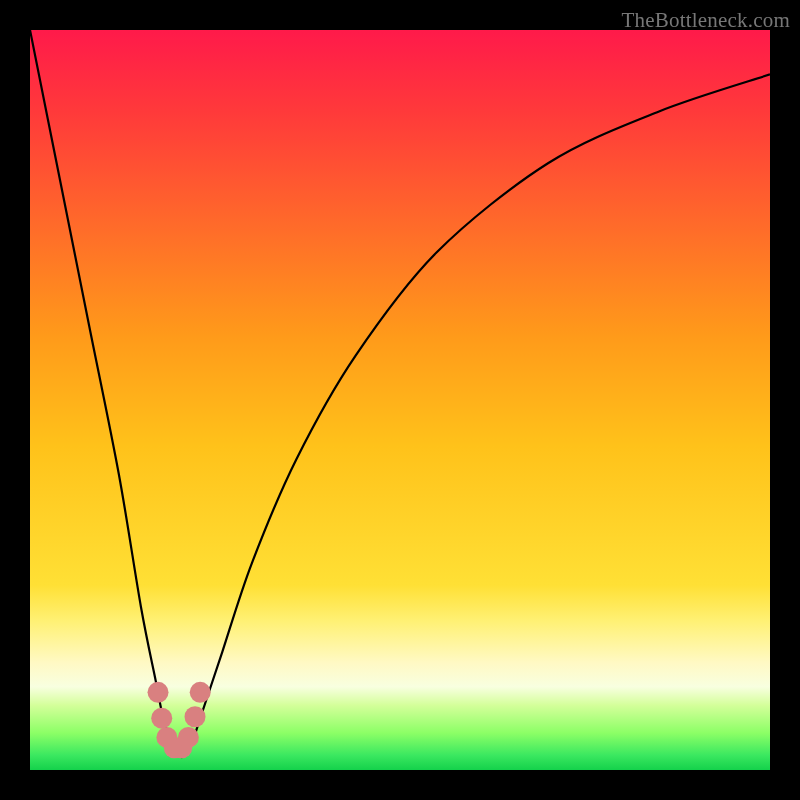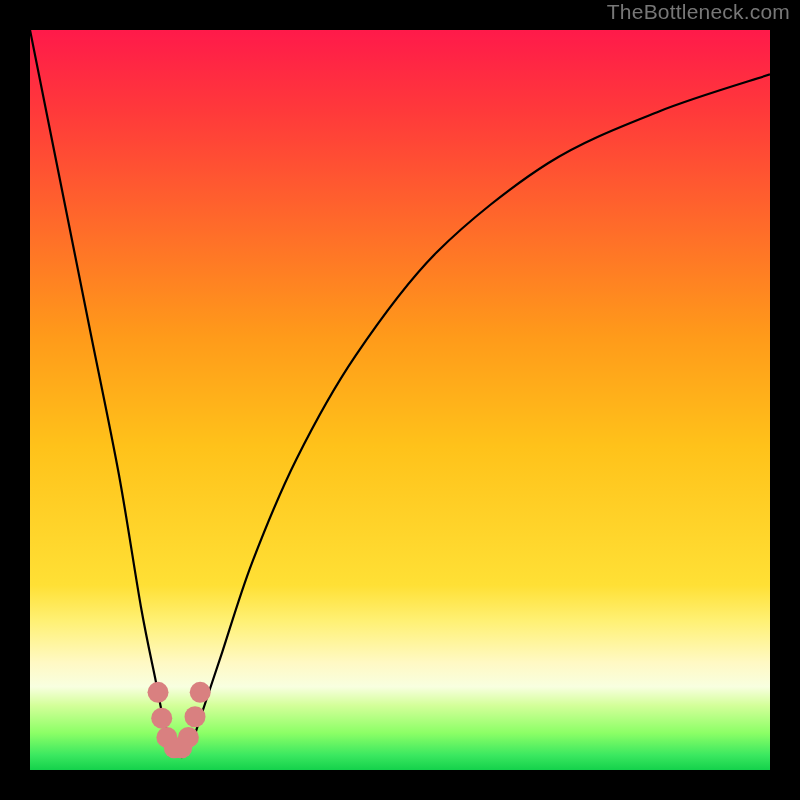--- a/index.html
+++ b/index.html
@@ -55,25 +55,26 @@
   }
   svg.curves {
     position: absolute;
     left: 0; top: 0;
     width: 740px;
     height: 740px;
     overflow: visible;
   }
   .watermark {
     position: absolute;
-    top: 0;
+    top: 8px;
     right: 10px;
     color: #777;
     font-size: 21px;
     letter-spacing: 0.2px;
+    font-family: Liberation Serif, serif;
   }
 </style>
 </head>
 <body>
 
 <div class="frame">
   <div class="watermark">TheBottleneck.com</div>
 
   <div class="plot-area">
     <div class="grad-upper"></div>

